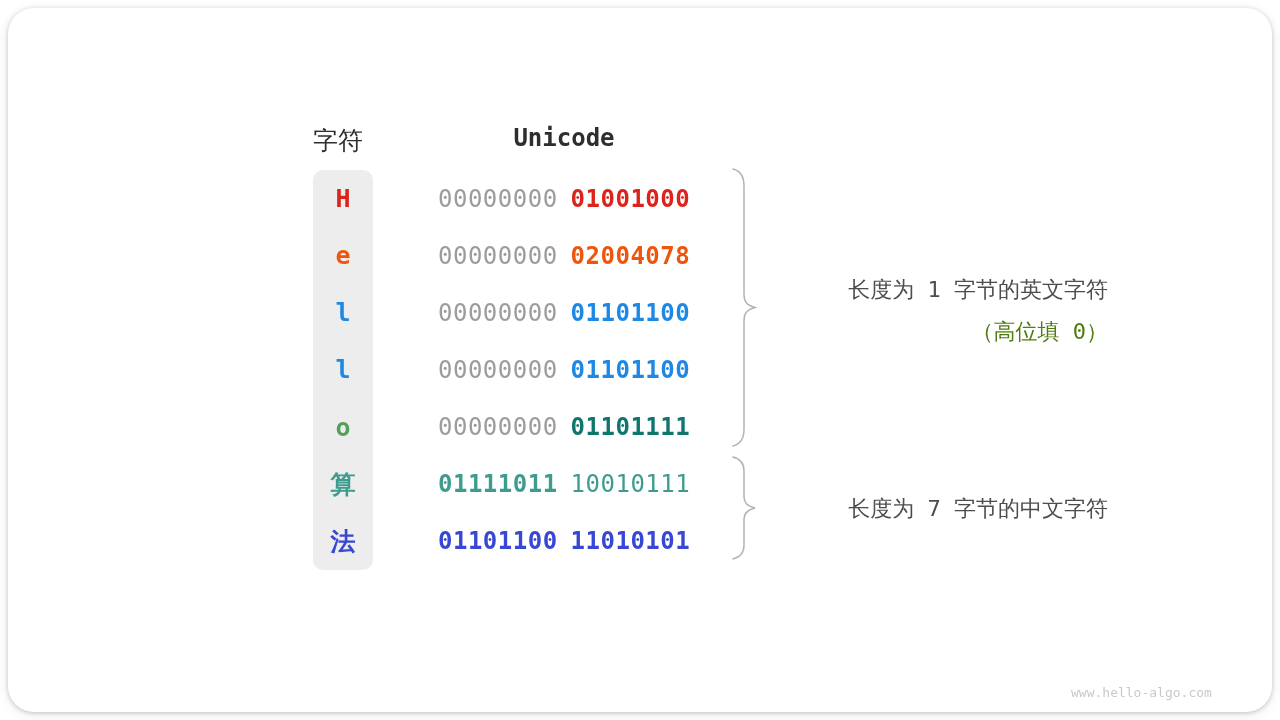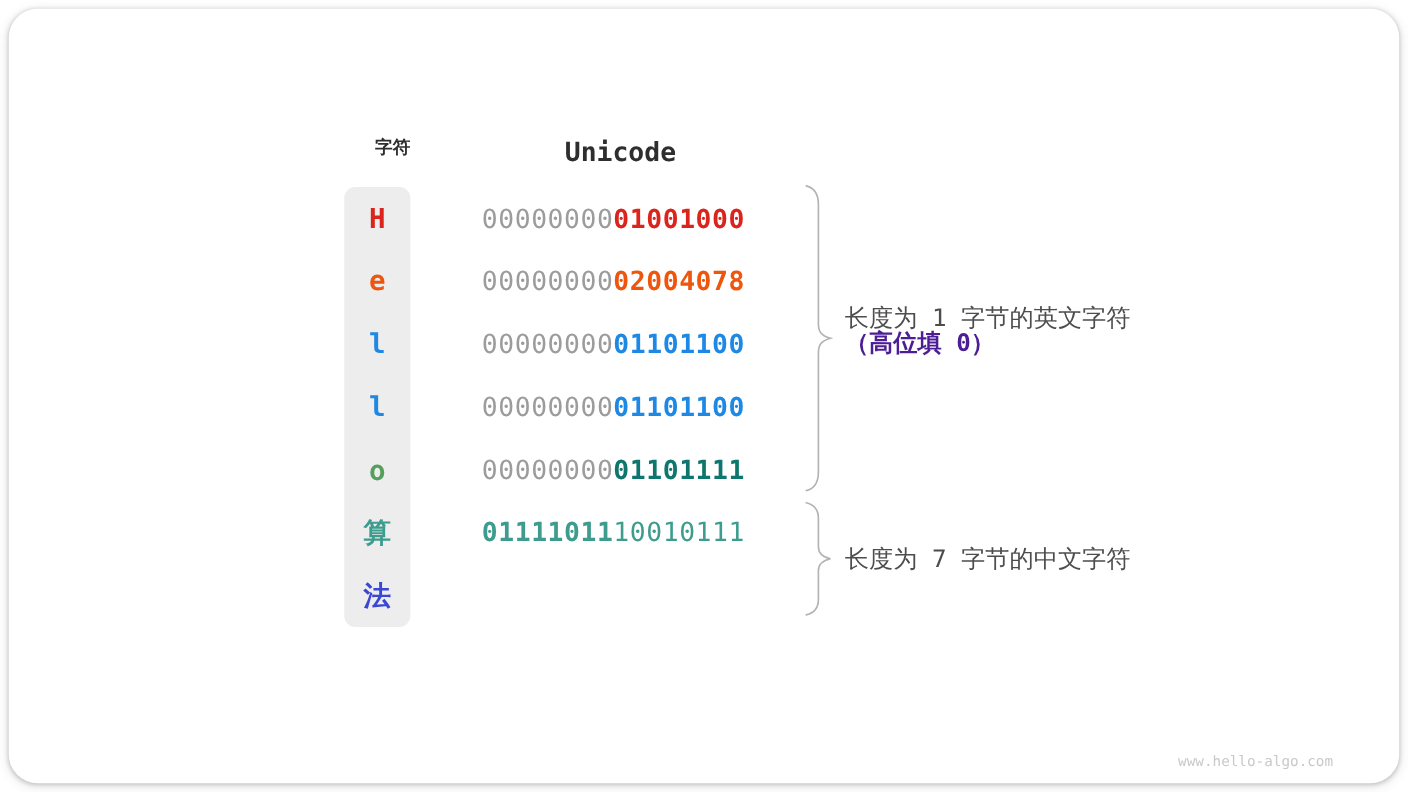--- a/index.html
+++ b/index.html
@@ -9,22 +9,22 @@
   .card {
     position: absolute;
     left: 8px; top: 8px; right: 8px; bottom: 8px;
     background: #ffffff;
     border-radius: 26px;
     box-shadow: 0 1px 4px rgba(0,0,0,0.18), 0 2px 12px rgba(0,0,0,0.10);
   }
 
   .hdr-char {
     position: absolute; left: 305px; top: 116px; width: 60px;
-    text-align: right;
-    font-size: 16px; font-weight: 700; color: #2e2e2e;
+    text-align: left;
+    font-size: 25px; font-weight: 400; color: #2e2e2e;
     font-family: "DejaVu Sans Mono", "Liberation Sans", sans-serif;
   }
   .hdr-unicode {
     position: absolute; left: 430px; top: 116px; width: 252px;
     text-align: center;
     font-size: 24px; font-weight: 700; color: #2e2e2e;
     font-family: "DejaVu Sans Mono", monospace;
   }
 
   .char-col-bg {
@@ -45,38 +45,38 @@
     font-family: "DejaVu Sans Mono", "Liberation Sans", sans-serif;
     font-size: 25px; font-weight: 700;
     line-height: 1;
   }
   .bin {
     margin-left: 65px;
     font-family: "DejaVu Sans Mono", monospace;
     font-size: 24px; letter-spacing: 0.5px;
     white-space: pre; line-height: 1;
   }
-  .bin .byte1 { }
+  .bin .byte1 { margin-right: 13px; }
   .bin .byte2 { }
 
   .brace {
     position: absolute;
     stroke: #b3b3b3; stroke-width: 1.5; fill: none;
     stroke-linecap: round;
   }
 
   .ann {
-    position: absolute; width: 340px; text-align: left;
+    position: absolute; width: 340px; text-align: right;
     font-family: "DejaVu Sans Mono", "Liberation Sans", sans-serif;
     font-size: 22px; font-weight: 500; color: #4d4d4d;
     line-height: 1;
   }
   .ann .sub {
-    margin-top: 1px;
-    font-weight: 700; color: #4c1d95;
+    margin-top: 20px;
+    font-weight: 400; color: #4d7c0f;
   }
 
   .watermark {
     position: absolute; left: 1063px; top: 677px; width: 142px;
     font-family: "DejaVu Sans Mono", monospace;
     font-size: 13px; color: #c9c9c9;
   }
 </style>
 </head>
 <body>
@@ -114,20 +114,21 @@
     <span class="bin"><span class="byte1" style="color: rgb(156, 156, 156); font-weight: 400;">00000000</span><span class="byte2" style="color: #0f766e; font-weight: 700;">01101111</span></span>
   </div>
 
   <div class="row">
     <span class="char-cell" style="color: rgb(62, 156, 142);">算</span>
     <span class="bin"><span class="byte1" style="color: rgb(62, 156, 142); font-weight: 700;">01111011</span><span class="byte2" style="color: rgb(62, 156, 142); font-weight: 400;">10010111</span></span>
   </div>
 
   <div class="row">
     <span class="char-cell" style="color: rgb(56, 71, 212);">法</span>
+    <span class="bin"><span class="byte1" style="color: rgb(56, 71, 212); font-weight: 700;">01101100</span><span class="byte2" style="color: rgb(56, 71, 212); font-weight: 700;">11010101</span></span>
   </div>
 </div>
 
   <svg class="brace" style="left:723px; top:160px;" width="26" height="279" viewBox="0 0 26 279">
     <path d="M2,1 C10,3 13,9 13,18 L13,126 C13,133 15,137 24,139.5 C15,142 13,146 13,153 L13,261 C13,270 10,276 2,278"></path>
   </svg>
 
   <svg class="brace" style="left:723px; top:448px;" width="26" height="104" viewBox="0 0 26 104">
     <path d="M2,1 C10,3 13,8 13,15 L13,41 C13,46 15,50 24,52 C15,54 13,58 13,63 L13,89 C13,96 10,101 2,103"></path>
   </svg>

